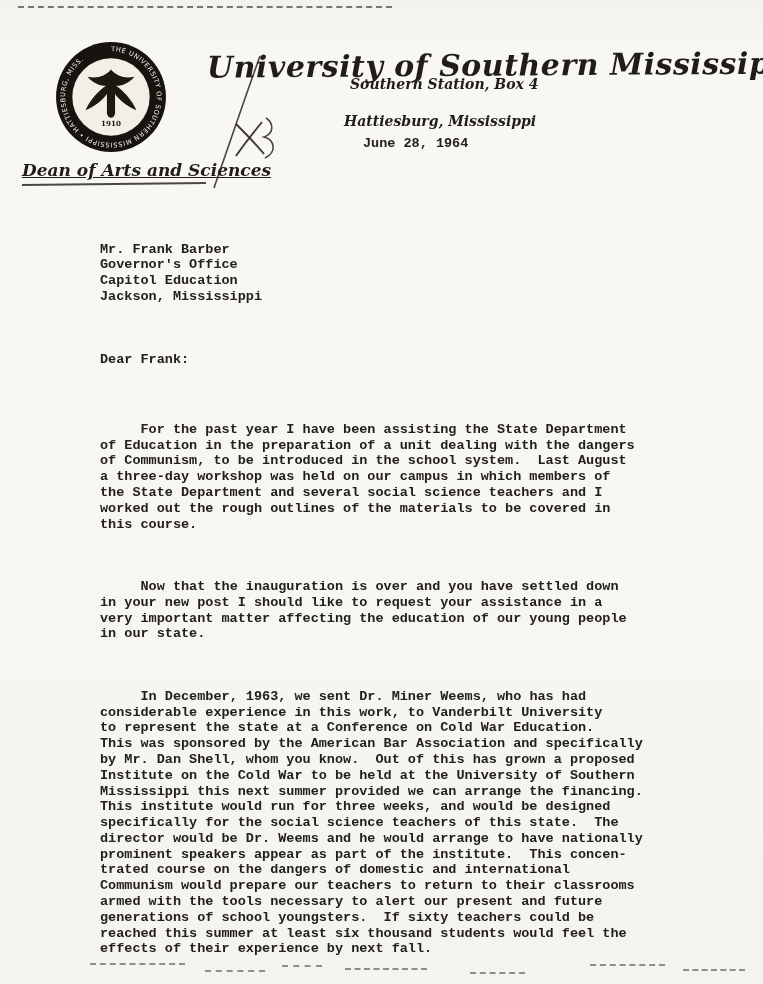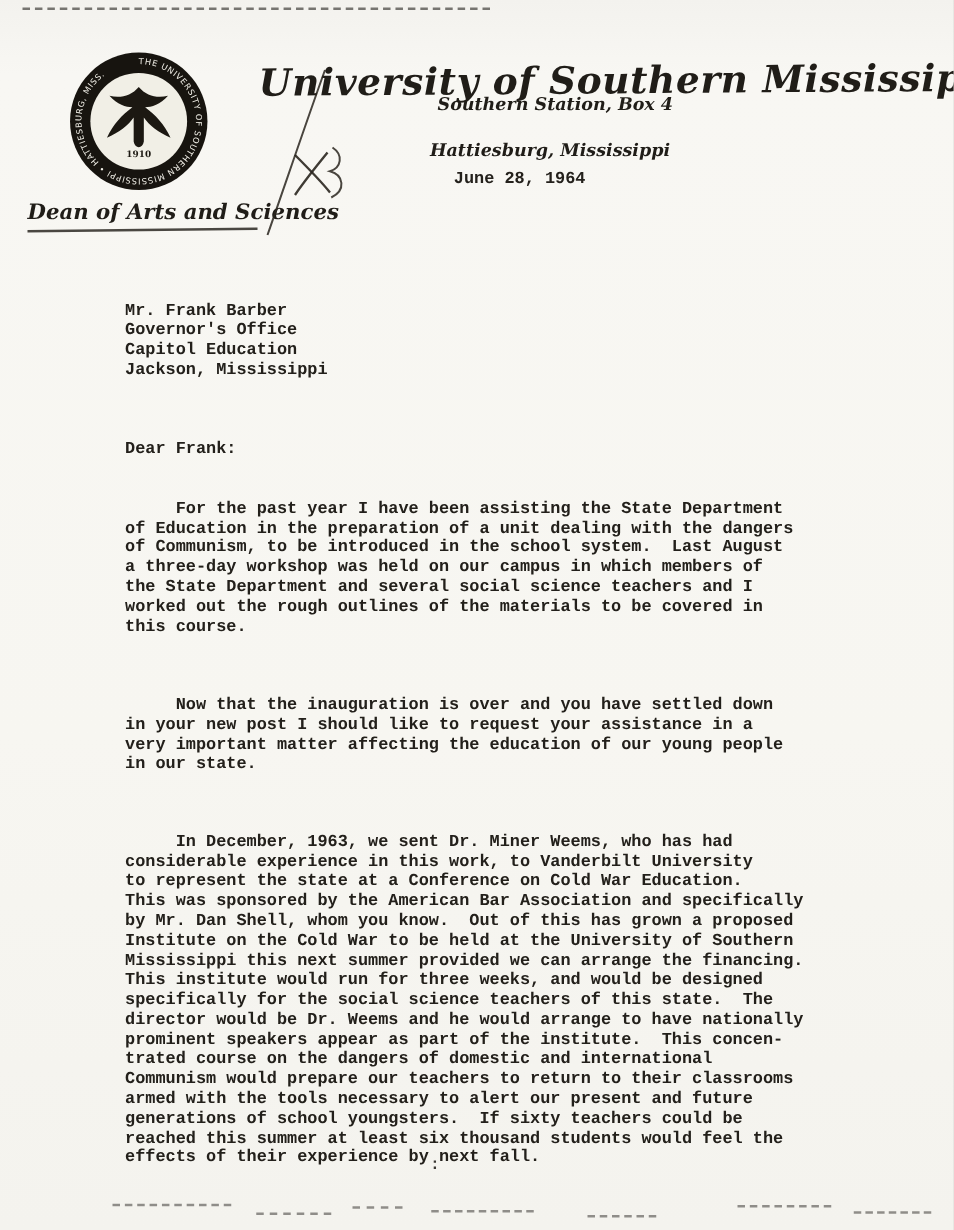--- a/index.html
+++ b/index.html
@@ -32,39 +32,39 @@
     transform: rotate(-0.4deg); white-space: nowrap;
   }
   .addr1 { position: absolute; left: 350px; top: 76px;  font-size: 14px; font-weight: bold; }
   .addr2 { position: absolute; left: 344px; top: 113px; font-size: 14px; font-weight: bold; }
   .date-line {
     position: absolute; left: 363px; top: 136px;
     font: bold 13.5px "Liberation Mono", monospace; color: #24211c;
   }
   .dean-line {
     position: absolute; left: 22px; top: 160px;
-    font-size: 17px; font-weight: bold; white-space: nowrap;
+    font-size: 17px; font-weight: bold; white-space: nowrap; text-decoration: underline;
   }
   .dean-underline {
     position: absolute; left: 22px; top: 183px; width: 184px; height: 1.5px;
     background: #2c2822; transform: rotate(-0.6deg); opacity: .85;
   }
 
   .handmark { position: absolute; left: 202px; top: 52px; width: 85px; height: 140px; }
 
   
   .letter-body {
     position: absolute; left: 100px; top: 210px; width: 568px;
     font-family: "Liberation Mono", monospace;
     font-size: 13.5px; line-height: 15.8px; font-weight: bold;
     color: #23201b;
     white-space: pre-wrap;
   }
   .recipient   { margin-bottom: 16px; }
-  .salutation  { }
+  .salutation  { margin-bottom: 22px; }
   .para        { margin-bottom: 15px; }
 </style>
 </head>
 <body>
 
 <div class="page">
 
   <div class="dash-row" style="left:18px; top:6px; width:374px;"></div>
 
   <svg class="seal" viewBox="0 0 112 112">

